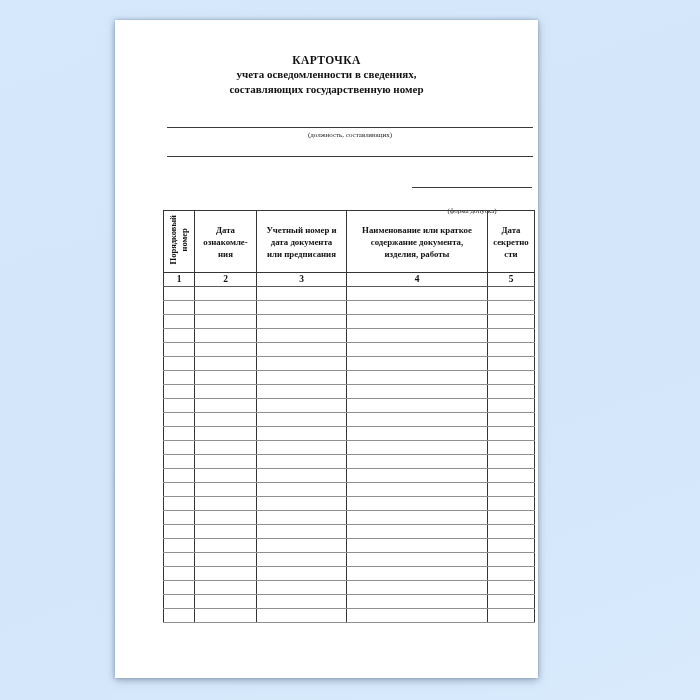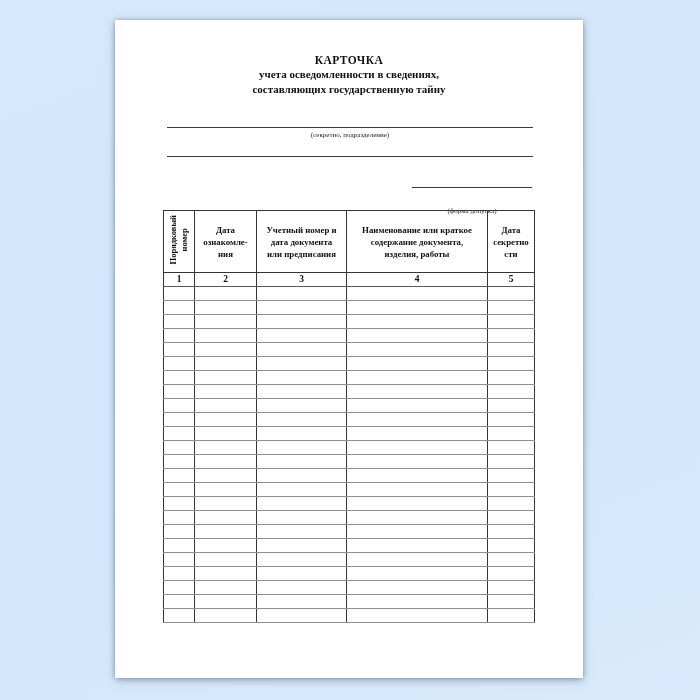--- a/index.html
+++ b/index.html
@@ -9,21 +9,21 @@
     background: var(--bg, #d6e8fb);
   }
   .stage {
     position: relative;
     width: 700px; height: 700px;
     background: linear-gradient(160deg, var(--bg, #d6e8fb) 0%, #d3e6fa 55%, #d8eafc 100%);
   }
   .page {
     position: absolute;
     left: 115px; top: 20px;
-    width: 468px; height: 658px;
+    width: 423px; height: 658px;
     background: var(--page-bg, #ffffff);
     box-shadow: 0 2px 8px rgba(96,116,143,0.60), 0 0 3px rgba(96,116,143,0.45);
     color: var(--text, #111111);
   }
   .doc-title {
     position: absolute; left: 0; top: 34px; width: 100%;
     text-align: center; font-weight: bold;
     font-size: 11.5px; letter-spacing: 0.4px;
   }
   .doc-sub {
@@ -92,24 +92,24 @@
   .c5 { width: 47px; }
 </style>
 </head>
 <body>
 
 <div class="stage">
   <div class="page">
 
     <div class="doc-title">КАРТОЧКА</div>
     <div class="doc-sub sub1">учета осведомленности в сведениях,</div>
-    <div class="doc-sub sub2">составляющих государственную тайну</div>
+    <div class="doc-sub sub2">составляющих государственную номер</div>
 
     <div class="field-line line-1"></div>
-    <div class="field-label label-1">(секретно, подразделение)</div>
+    <div class="field-label label-1">(должность, составляющих)</div>
 
     <div class="field-line line-2"></div>
 
     <div class="field-line line-3"></div>
     <div class="field-label label-3">(форма допуска)</div>
 
     <table class="grid">
       <colgroup>
         <col class="c1">
           <col class="c2">

